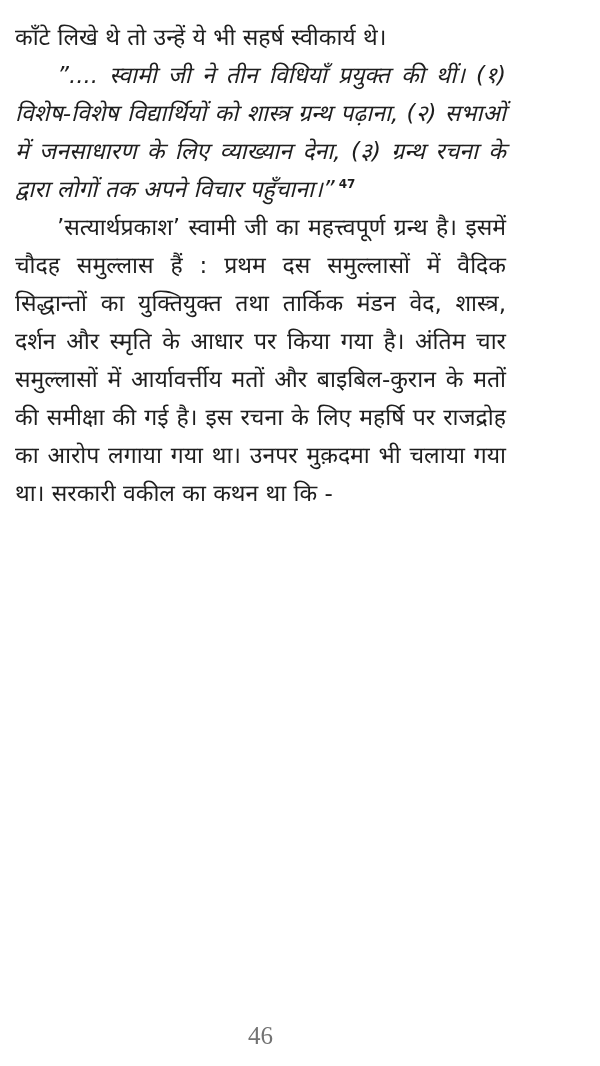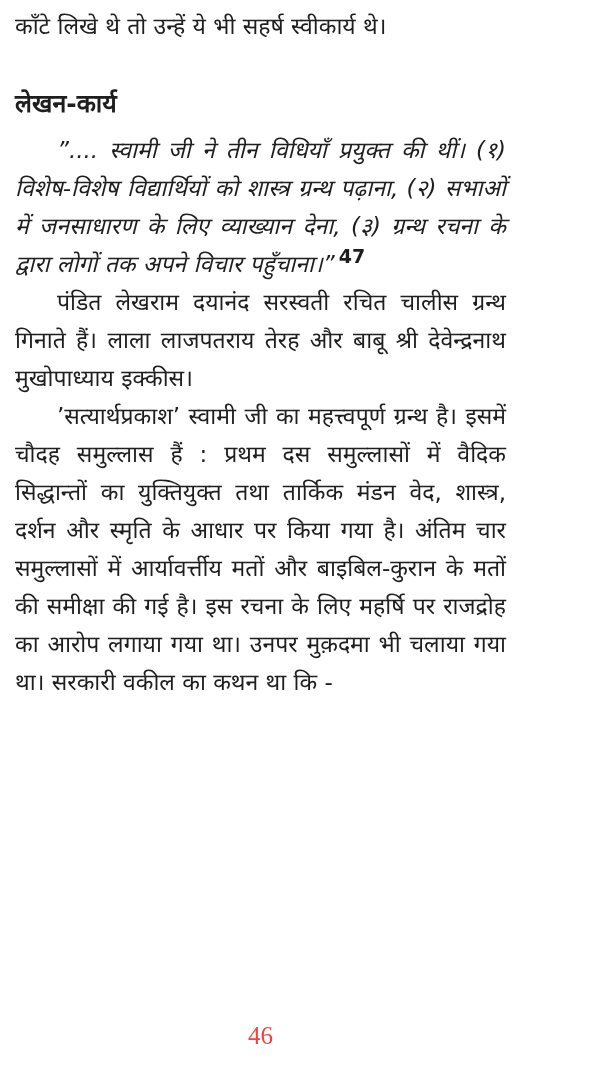--- a/index.html
+++ b/index.html
@@ -8,21 +8,21 @@
     background: #ffffff;
   }
   .page {
     position: relative;
     width: 521px;
     height: 1066px;
     box-sizing: border-box;
     background: #ffffff;
     color: #1e1e1e;
     font-family: "DejaVu Sans", sans-serif;
-    padding: 7px 15px 0 15px;
+    padding: 18px 15px 0 15px;
     overflow: hidden;
   }
   .bodytext {
     font-size: 23px;
     line-height: 38px;
     text-align: justify;
   }
   p {
     margin: 0;
     padding: 0;
@@ -41,50 +41,48 @@
   .para {
     text-indent: 42px;
   }
   .quote {
     font-style: italic;
     text-indent: 42px;
   }
   sup.fn {
     font-style: normal;
     font-weight: bold;
-    font-size: 19px;
+    font-size: 12px;
     line-height: 0;
     vertical-align: super;
     margin-left: 4px;
   }
   .page-number {
     position: absolute;
     left: 0;
     right: 0;
     top: 1022px;
     text-align: center;
     font-family: "Liberation Serif", "DejaVu Serif", serif;
     font-size: 25px;
-    color: #ef4444;
+    color: #737373;
   }
 </style>
 </head>
 <body>
 
 <div class="page">
   <div class="bodytext">
 
     <p class="cont-line">काँटे लिखे थे तो उन्हें ये भी सहर्ष स्वीकार्य थे।</p>
 
-    <p class="section-heading">लेखन-कार्य</p>
 
 
     <p class="quote"><span>”.... स्वामी जी ने तीन विधियाँ प्रयुक्त की थीं। (१) विशेष-विशेष विद्यार्थियों को शास्त्र ग्रन्थ पढ़ाना, (२) सभाओं में जनसाधारण के लिए व्याख्यान देना, (३) ग्रन्थ रचना के द्वारा लोगों तक अपने विचार पहुँचाना।”</span><sup class="fn">47</sup></p>
 
-    <p class="para">पंडित लेखराम दयानंद सरस्वती रचित चालीस ग्रन्थ गिनाते हैं। लाला लाजपतराय तेरह और बाबू श्री देवेन्द्रनाथ मुखोपाध्याय इक्कीस।</p>
 
     <p class="para">’सत्यार्थप्रकाश’ स्वामी जी का महत्त्वपूर्ण ग्रन्थ है। इसमें चौदह समुल्लास हैं : प्रथम दस समुल्लासों में वैदिक सिद्धान्तों का युक्तियुक्त तथा तार्किक मंडन वेद, शास्त्र, दर्शन और स्मृति के आधार पर किया गया है। अंतिम चार समुल्लासों में आर्यावर्त्तीय मतों और बाइबिल-कुरान के मतों की समीक्षा की गई है। इस रचना के लिए महर्षि पर राजद्रोह का आरोप लगाया गया था। उनपर मुक़दमा भी चलाया गया था। सरकारी वकील का कथन था कि -</p>
 
 
 
   </div>
 
   <div class="page-number">46</div>
 </div>
 

